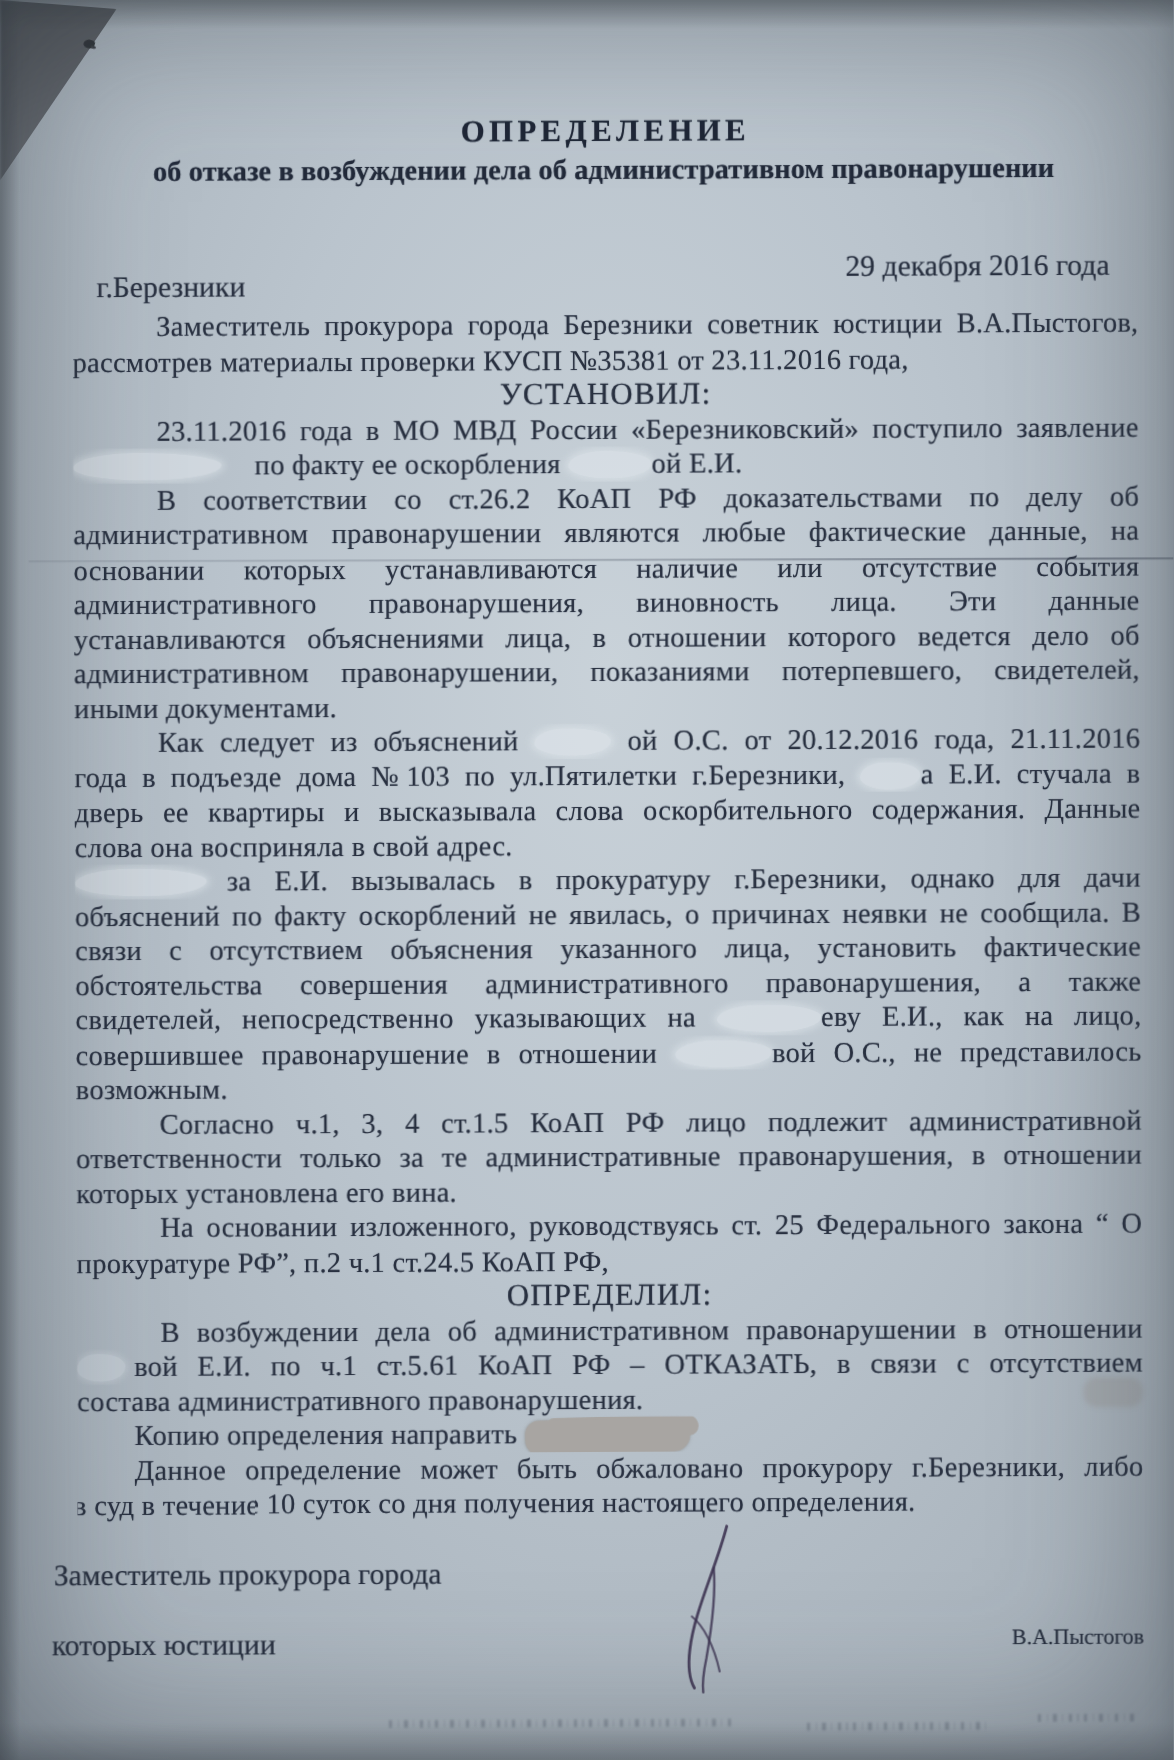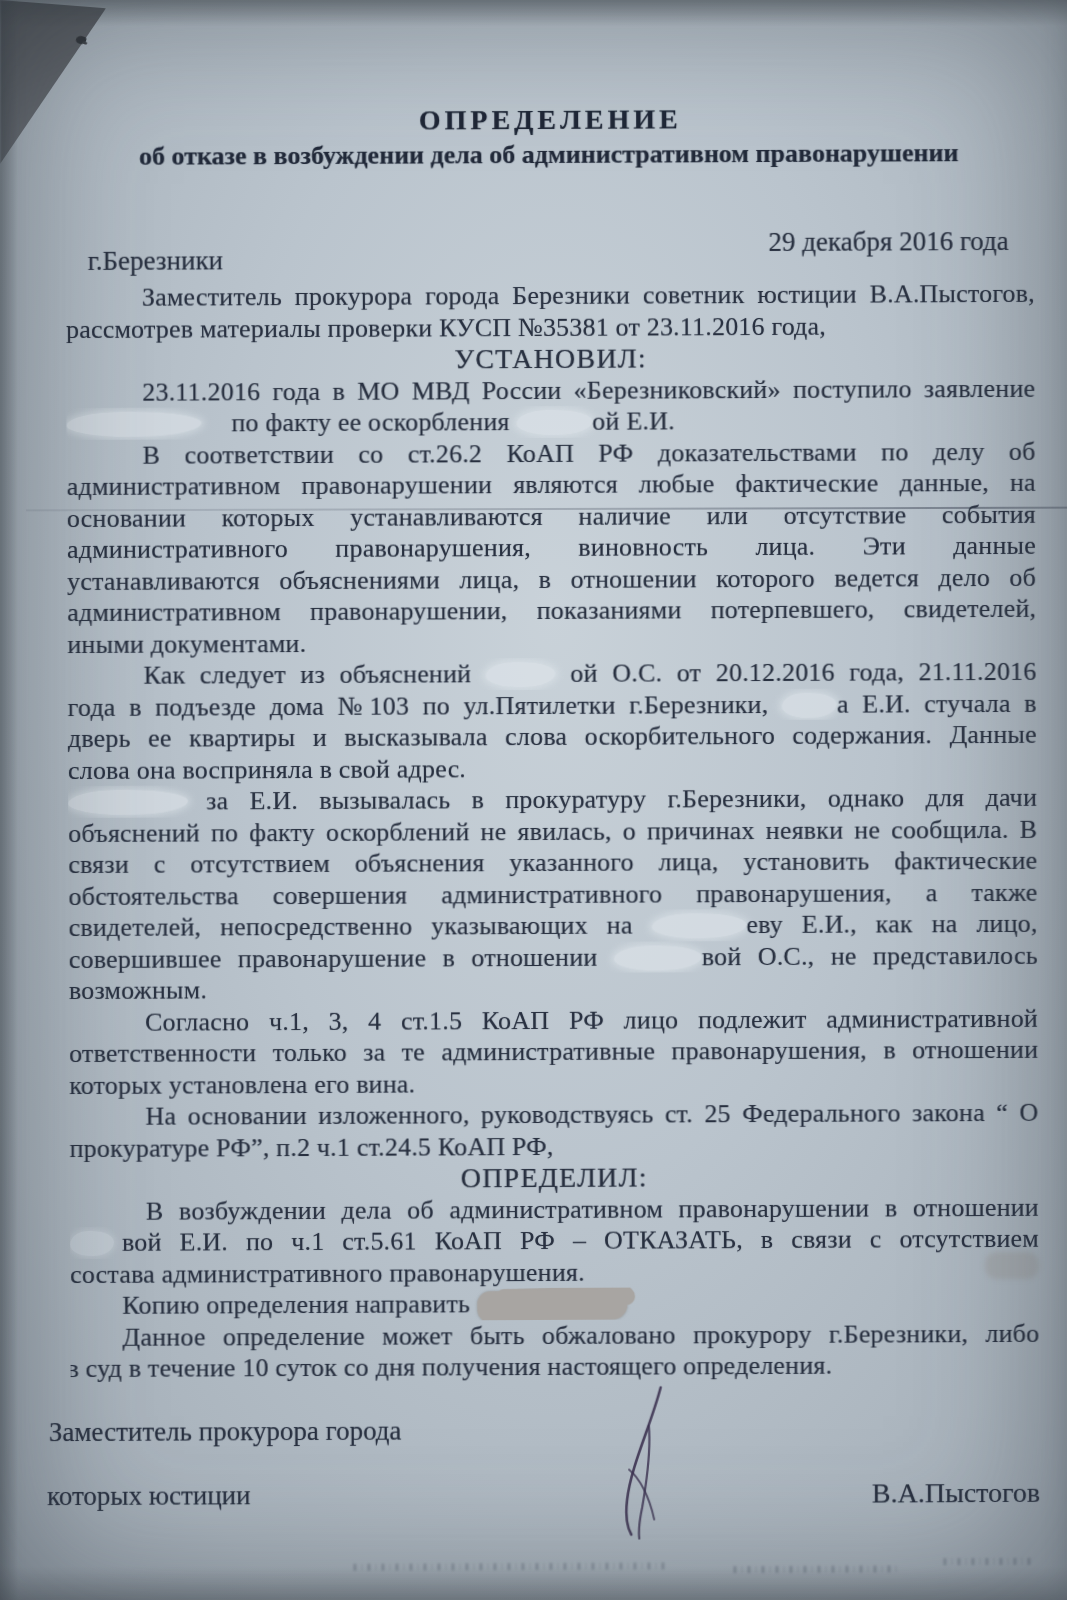--- a/index.html
+++ b/index.html
@@ -59,21 +59,21 @@
   .blob{display:inline-block;height:25px;vertical-align:-5px;
     border-radius:45% 55% 50% 50% / 60% 50% 60% 50%;}
   .blob.erasure{background:rgba(228,234,239,.55);box-shadow:0 0 7px 3px rgba(228,234,239,.45);}
   .blob.faint{background:rgba(218,225,231,.42);box-shadow:0 0 6px 2px rgba(218,225,231,.32);}
   .blob.grey{background:#a8a5a2;height:31px;vertical-align:-9px;
     border-radius:14px 18px 16px 14px;transform:rotate(-1.2deg);
     box-shadow:14px -8px 0 -6px #a8a5a2, 0 0 3px rgba(118,116,113,.55);}
 
   .signoff1{position:absolute;left:44px;top:1415px;font-size:27px;text-shadow:0 0 1px rgba(40,48,64,.45);}
   .signoff2{position:absolute;left:42px;right:32px;top:1479px;font-size:27px;text-shadow:0 0 1px rgba(40,48,64,.45);}
-  .signoff2 .name{position:absolute;right:0;top:0;font-size:28px;}
+  .signoff2 .name{position:absolute;right:0;top:0;font-size:20px;}
   .signature-svg{position:absolute;left:596px;top:1374px;}
 
   .footer-marks{position:absolute;height:7px;filter:blur(1.2px);opacity:.55;
     background:repeating-linear-gradient(90deg, rgba(66,76,92,.55) 0 3px, rgba(66,76,92,0) 3px 8px, rgba(66,76,92,.35) 8px 9px, rgba(66,76,92,0) 9px 14px);}
   .fm1{left:348px;top:1563px;width:312px;}
   .fm2{left:728px;top:1567px;width:168px;}
   .fm3{left:938px;top:1560px;width:90px;}
 </style>
 </head>
 <body>

